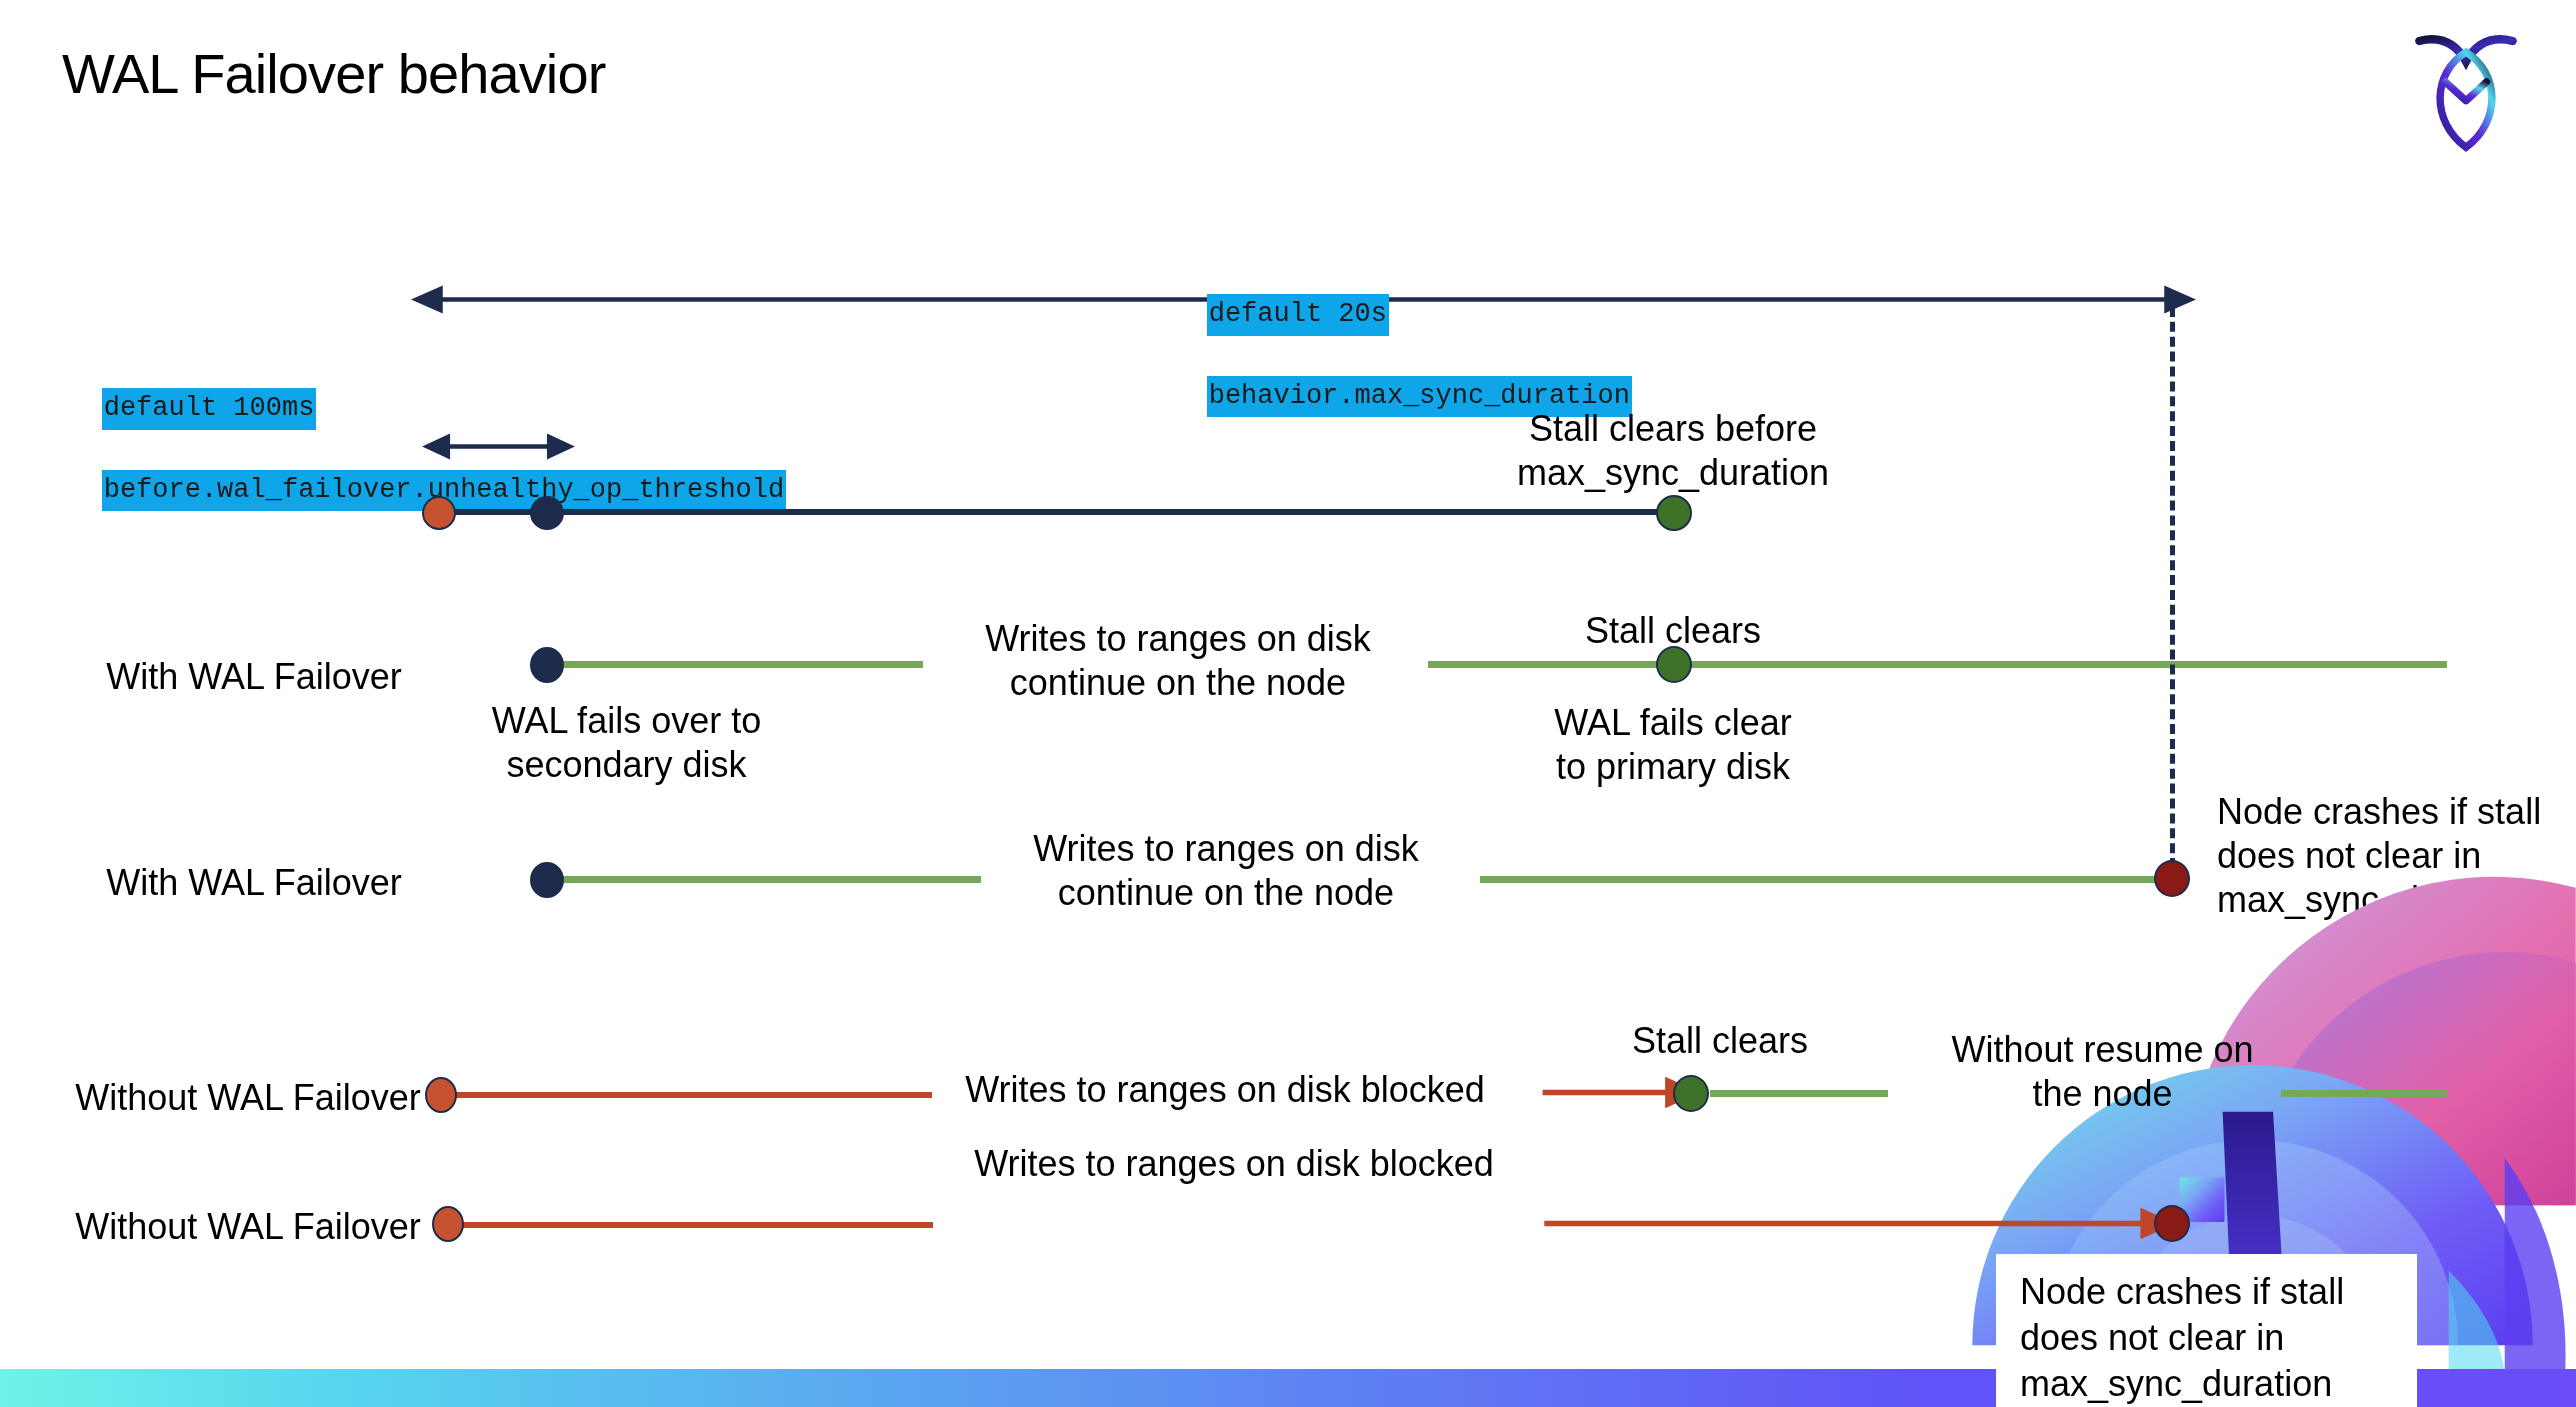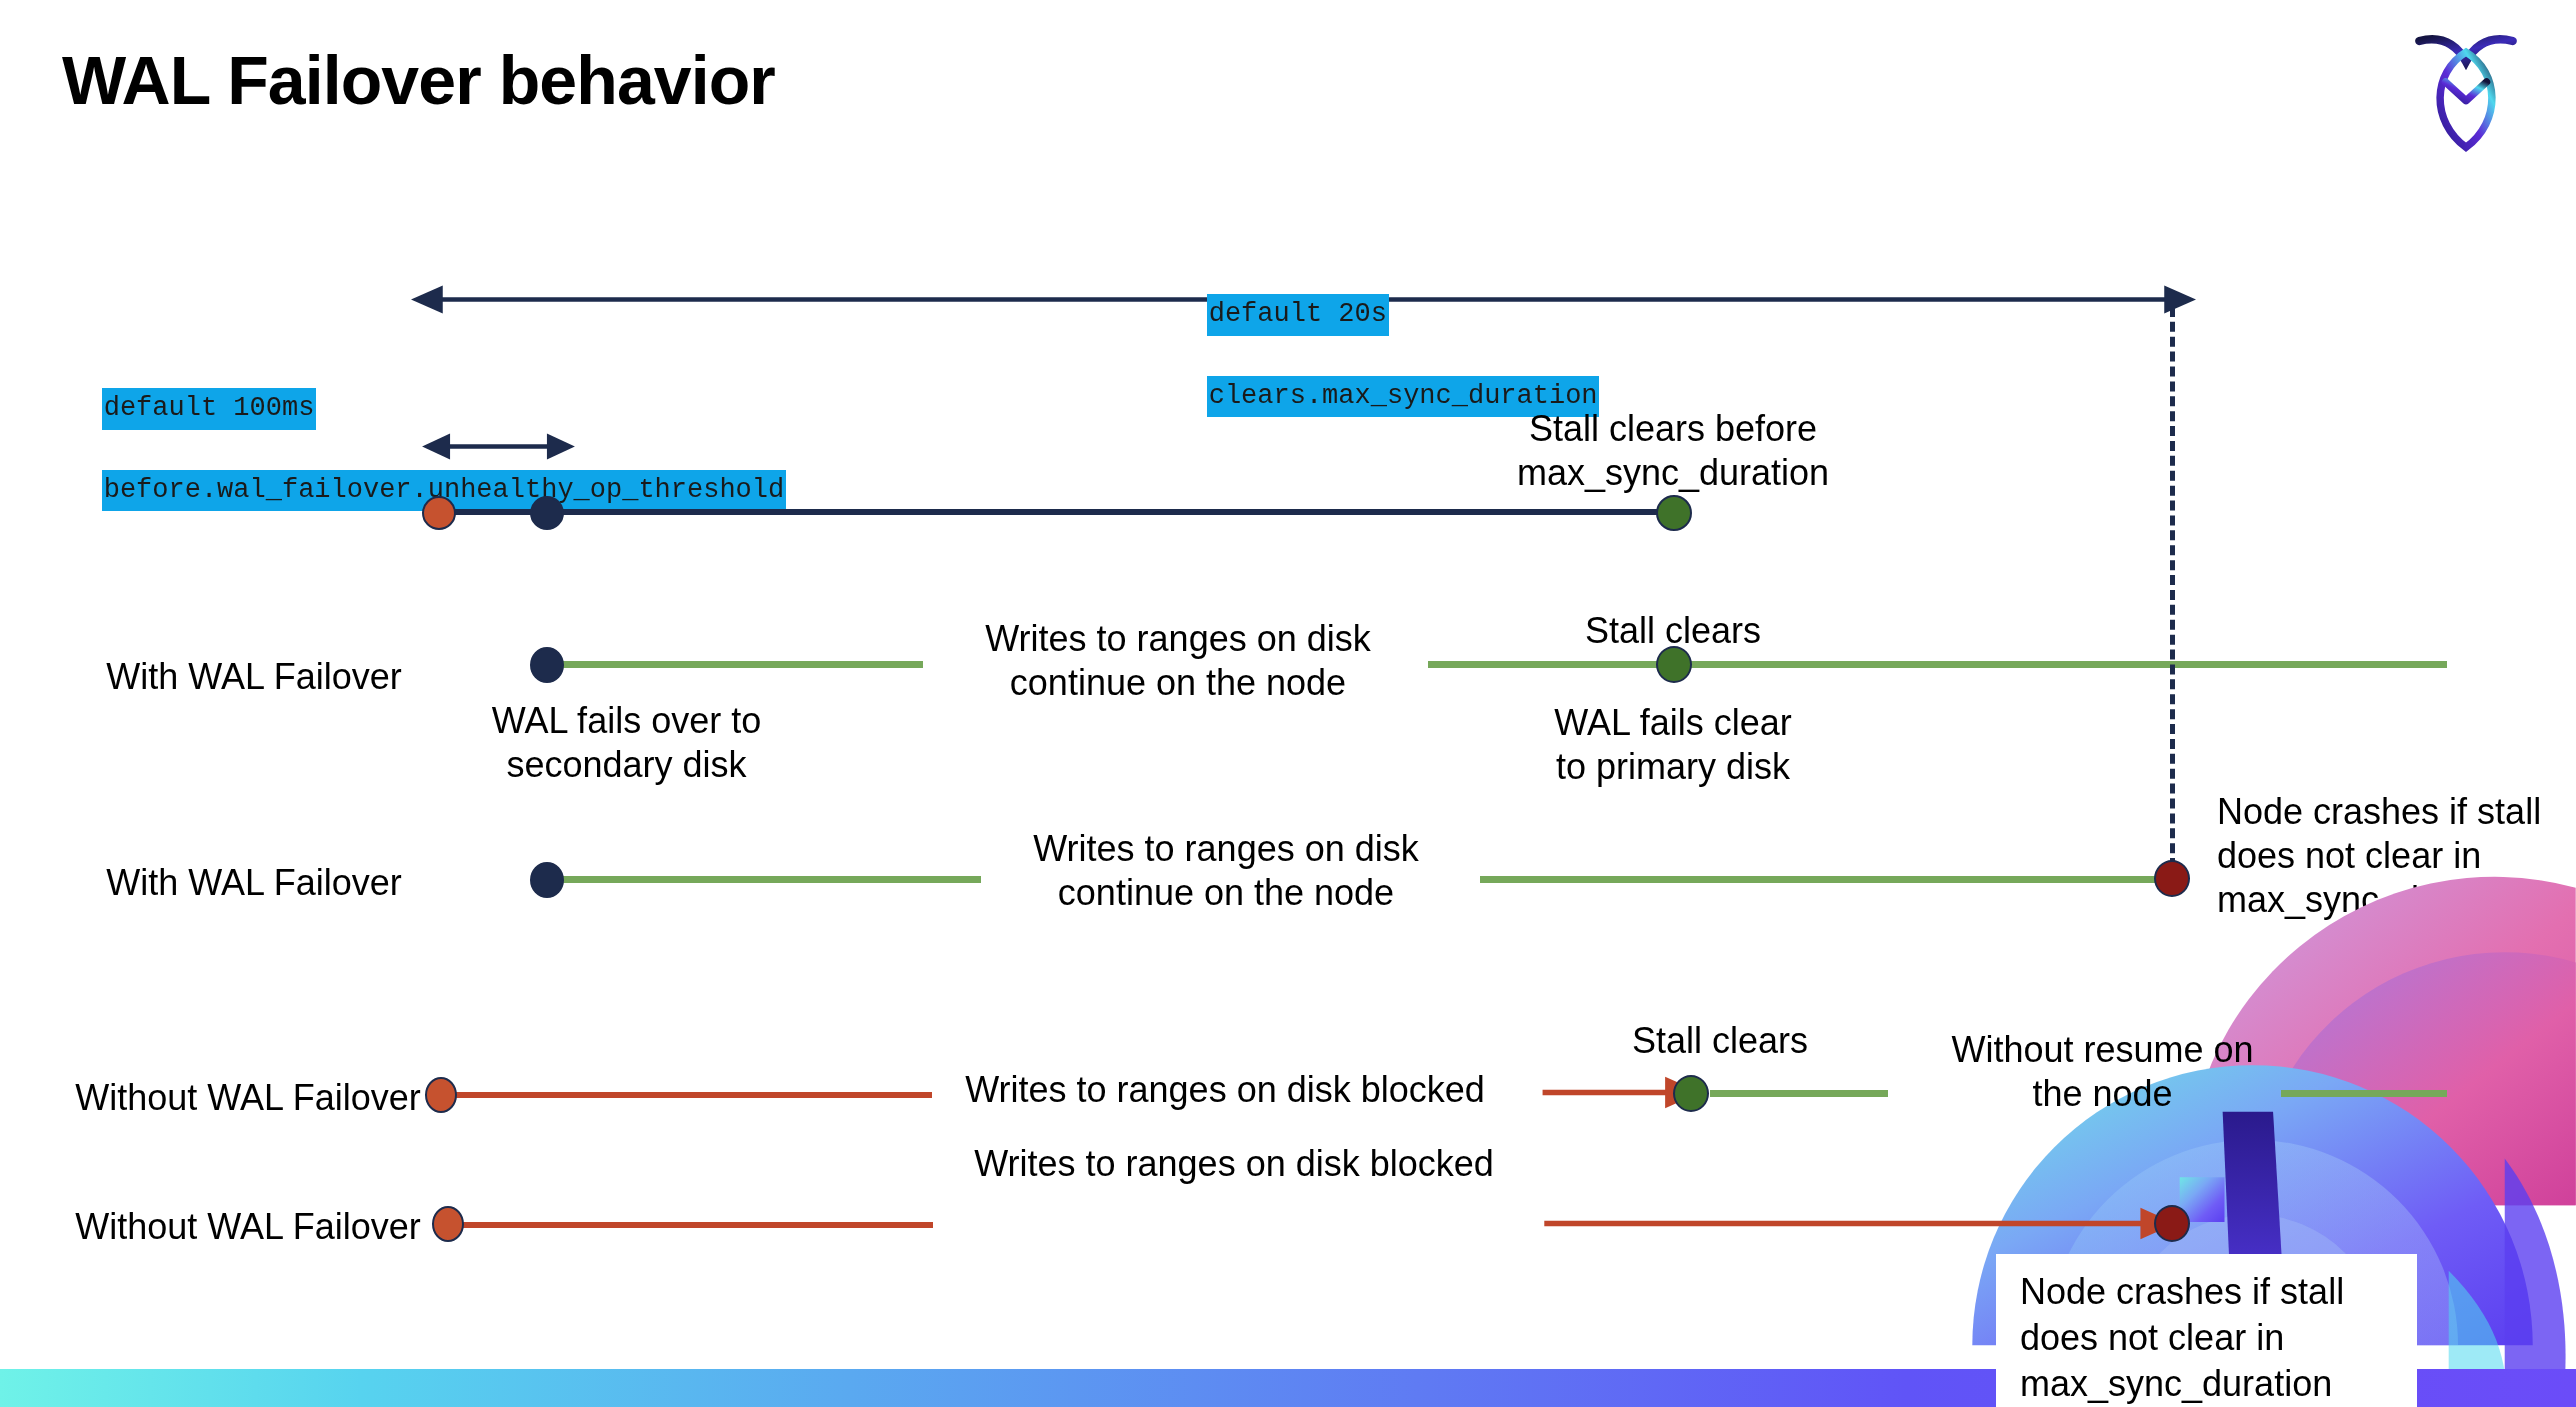--- a/index.html
+++ b/index.html
@@ -16,22 +16,22 @@
     width: 2576px;
     height: 1408px;
     overflow: hidden;
     background: #ffffff;
   }
   
   .slide-title {
     position: absolute;
     left: 62px;
     top: 45px;
-    font-size: 68px;
-    font-weight: bold;
+    font-size: 56px;
+    font-weight: normal;
     letter-spacing: -0.9px;
     line-height: 1.05;
     color: #000000;
     white-space: nowrap;
   }
   
   .logo {
     position: absolute;
     right: 54px;
     top: 24px;
@@ -168,21 +168,21 @@
   <div class="deco" style="left:411px; top:277px; width:1785px; height:45px;">
     <svg width="1785" height="45" viewBox="0 0 1910 48">
       <line x1="28" y1="24" x2="1882" y2="24" stroke="#1d2b4c" stroke-width="5"></line>
       <polygon points="0,24 34,9 34,39" fill="#1d2b4c"></polygon>
       <polygon points="1910,24 1876,9 1876,39" fill="#1d2b4c"></polygon>
     </svg>
   </div>
 
   <div class="codelabel" style="left:1142px; top:254px;">
     <span>default 20s</span><br>
-    <span>clears.max_sync_duration</span>
+    <span>behavior.max_sync_duration</span>
   </div>
 
   <div class="codelabel" style="left:37px; top:348px;">
     <span>default 100ms</span><br>
     <span>before.wal_failover.unhealthy_op_threshold</span>
   </div>
 
   <div class="deco" style="left:422px; top:426px; width:153px; height:41px;">
     <svg width="153" height="41" viewBox="0 0 164 44">
       <line x1="22" y1="22" x2="142" y2="22" stroke="#1d2b4c" stroke-width="5"></line>

